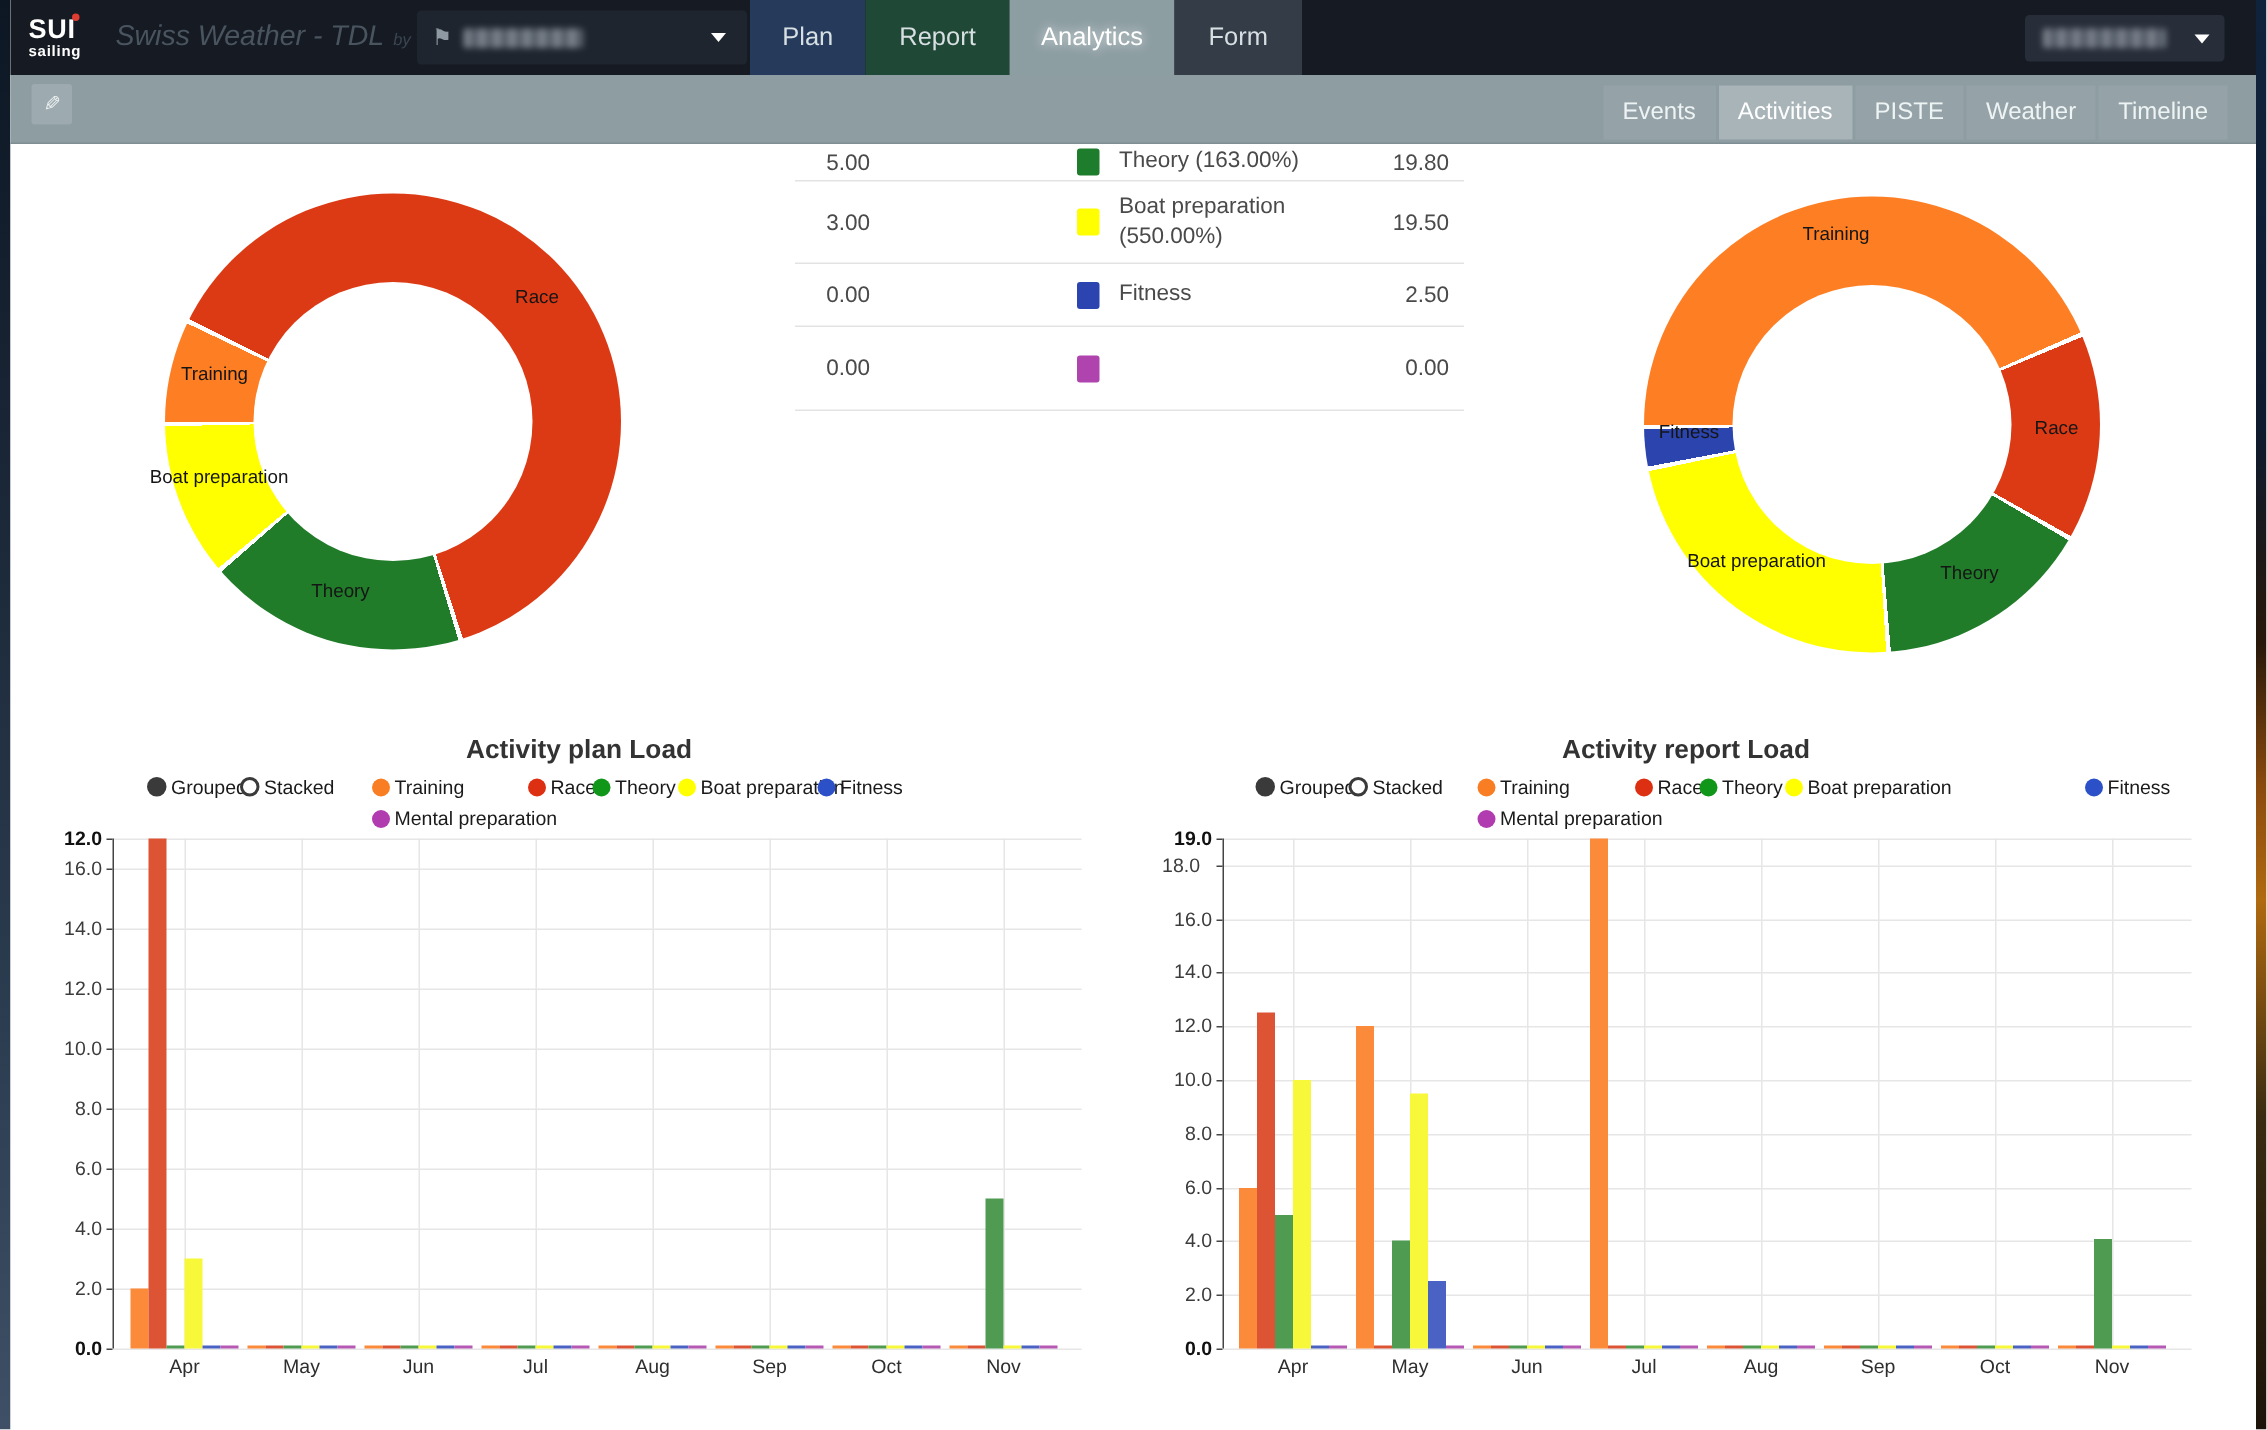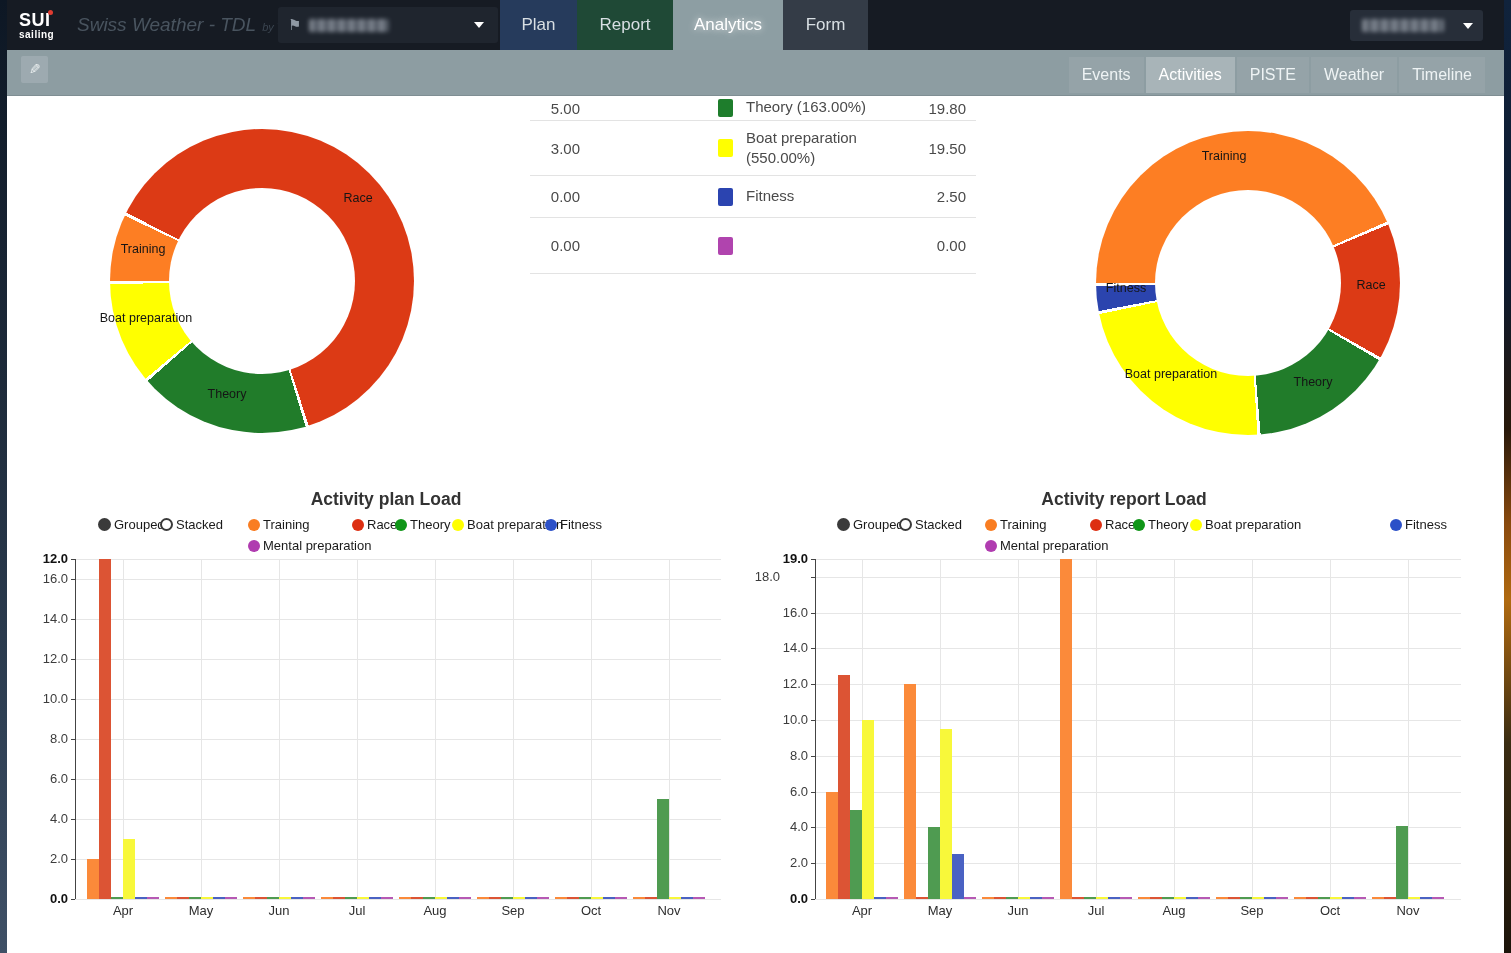--- a/index.html
+++ b/index.html
@@ -337,21 +337,21 @@
     </div>
     <div class="legend-item" style="left: 985px; top: 538px;">
       <span class="ldot" style="background: rgb(176, 60, 176);"></span>
       <span class="llabel">Mental preparation</span>
     </div>
     <div class="gridline-h" style="left: 815px; top: 559px; width: 646px;"></div>
     <div class="y-tick-mark" style="left: 811px; top: 559px;"></div>
     <div class="y-tick-label bold" style="left: 764px; top: 551px;">19.0</div>
     <div class="gridline-h" style="left: 815px; top: 577px; width: 646px;"></div>
     <div class="y-tick-mark" style="left: 811px; top: 577px;"></div>
-    <div class="y-tick-label" style="left: 736px; top: 569px;">18.0</div>
+    <div class="y-tick-label" style="left: 756px; top: 569px;">18.0</div>
     <div class="gridline-h" style="left: 815px; top: 613px; width: 646px;"></div>
     <div class="y-tick-mark" style="left: 811px; top: 613px;"></div>
     <div class="y-tick-label" style="left: 764px; top: 605px;">16.0</div>
     <div class="gridline-h" style="left: 815px; top: 648px; width: 646px;"></div>
     <div class="y-tick-mark" style="left: 811px; top: 648px;"></div>
     <div class="y-tick-label" style="left: 764px; top: 640px;">14.0</div>
     <div class="gridline-h" style="left: 815px; top: 684px; width: 646px;"></div>
     <div class="y-tick-mark" style="left: 811px; top: 684px;"></div>
     <div class="y-tick-label" style="left: 764px; top: 676px;">12.0</div>
     <div class="gridline-h" style="left: 815px; top: 720px; width: 646px;"></div>

